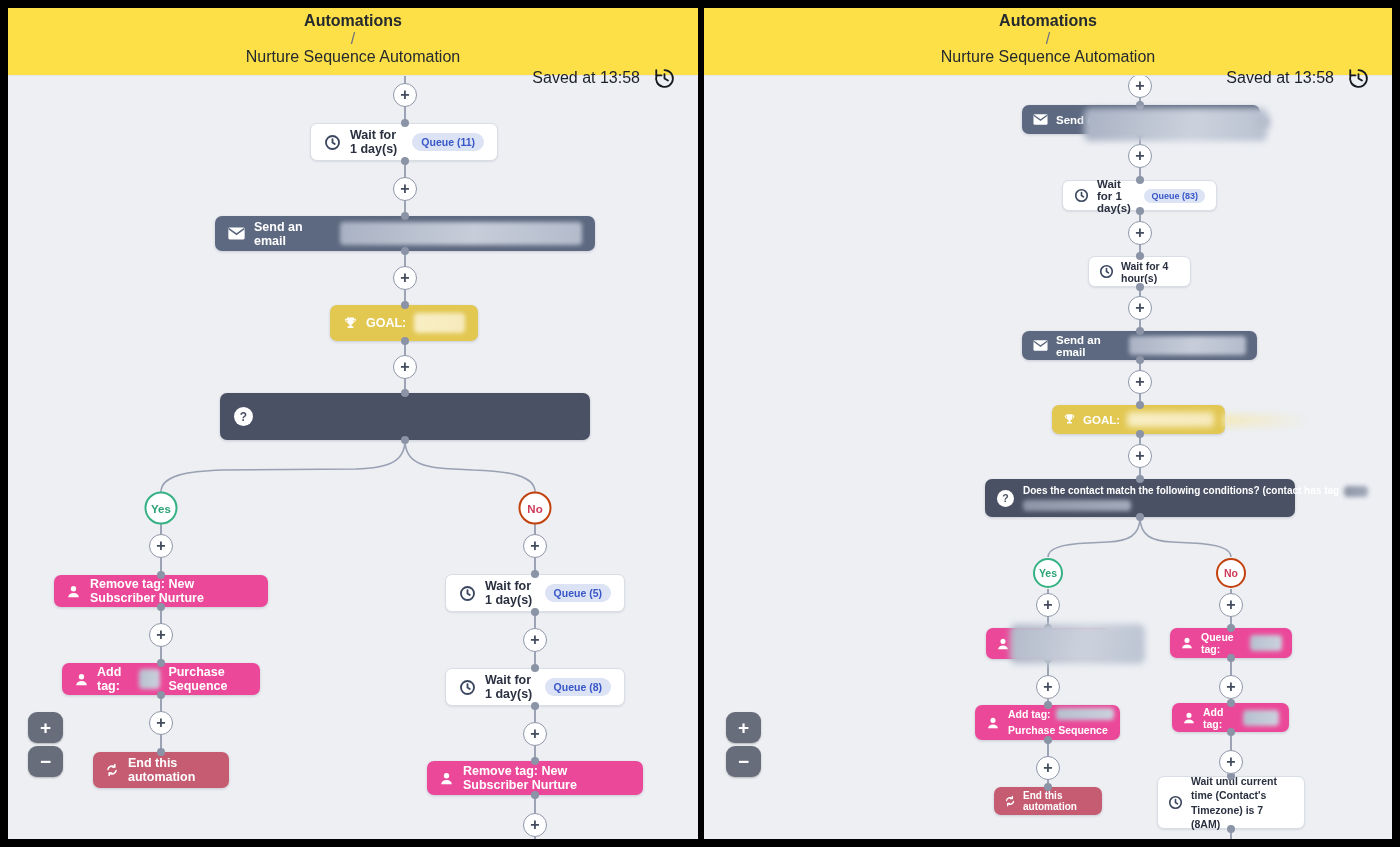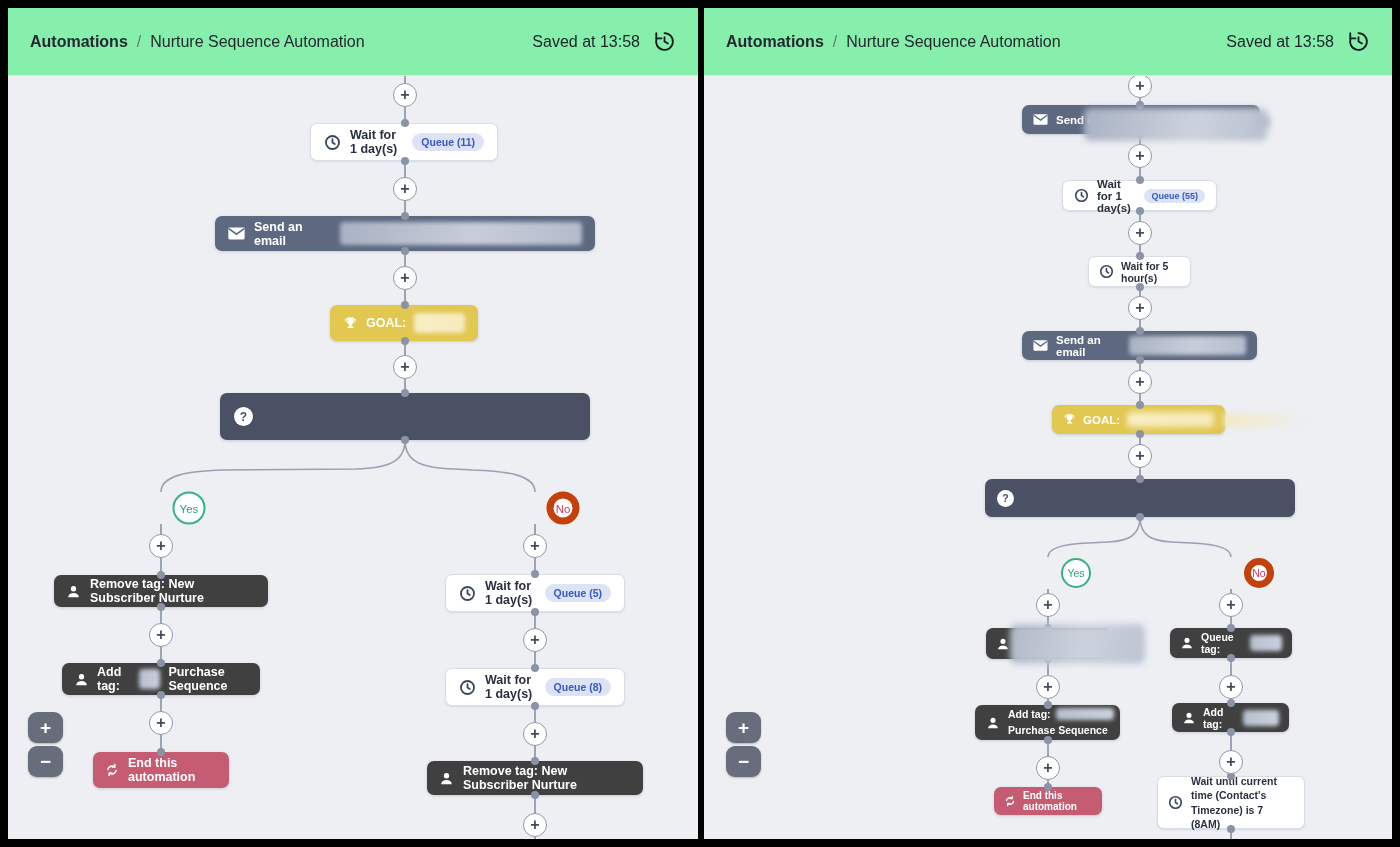--- a/index.html
+++ b/index.html
@@ -3,22 +3,22 @@
 <meta charset="utf-8">
 <style>
   * { margin:0; padding:0; box-sizing:border-box; }
   html,body { width:1400px; height:847px; }
   body { background:#000; position:relative; font-family:"Liberation Sans", sans-serif; overflow:hidden; }
 
   .panel { position:absolute; top:8px; height:831px; background:#edeff3; overflow:hidden; }
   .panel.left  { left:8px;   width:690px; }
   .panel.right { left:704px; width:688px; }
 
-  .topbar { position:absolute; left:0; top:0; right:0; height:68px; background:#86efac;
-            border-bottom:1px solid #e4e6eb; display:flex; align-items:center; padding:4px 22px; z-index:10; }
+  .topbar { position:absolute; left:0; top:0; right:0; height:68px; background:#fde047;
+            border-bottom:1px solid #e4e6eb; display:flex; align-items:center; padding:4px 22px; z-index:10;flex-direction:column; }
   .crumb-root { font-weight:bold; font-size:16px; color:#24292f; }
   .crumb-sep { margin:0 9px; color:#6b7280; font-size:16px; }
   .crumb-cur { font-size:16px; color:#24292f; }
   .topbar-right { margin-left:auto; display:flex; align-items:center; gap:12px; }
   .saved { font-size:16px; color:#1c2128; }
   .hist-btn { width:24px; height:24px; display:flex; align-items:center; justify-content:center; cursor:pointer; }
 
   .canvas { position:absolute; left:0; top:68px; right:0; bottom:0; }
 
   .vline { position:absolute; width:2px; background:#9ba3b4; transform:translateX(-50%); z-index:1; }
@@ -32,42 +32,42 @@
           font-size:16px; font-weight:bold; line-height:1; transform:translate(-50%,-50%); z-index:5; cursor:pointer; }
 
   .node { position:absolute; display:flex; align-items:center; border-radius:7px; z-index:3;
           font-weight:bold; cursor:pointer; box-shadow:0 1px 3px rgba(30,40,60,0.18); }
   .node .ic { flex:0 0 auto; display:flex; align-items:center; justify-content:center; }
 
   .node.white { background:#ffffff; border:1px solid #d9dde5; color:#2a3040; box-shadow:0 1px 2px rgba(30,40,60,0.10); }
   .node.slate { background:#5d6980; color:#fff; }
   .node.darkslate { background:#4a5164; color:#fff; }
   .node.gold { background:#e2c751; color:#fff; }
-  .node.blue { background:#404040; color:#fff; }
+  .node.blue { background:#ec4899; color:#fff; }
   .node.pink { background:#c55c72; color:#fff; }
 
   .lbl12 { font-size:12.5px; }
   .lbl11 { font-size:11.5px; }
 
   .badge { background:#dbe3f4; color:#3a57c8; border-radius:11px; padding:3px 9px;
            font-size:10.5px; font-weight:bold; white-space:nowrap; }
 
   .redact { background:linear-gradient(100deg,#a9b2c3,#c7cdd9 55%,#b3bbcb); border-radius:4px;
             filter:blur(2px); display:inline-block; }
   .redact.onlight { background:linear-gradient(100deg,#b6bfce,#ccd2de); }
   .redact.ongold { background:linear-gradient(100deg,rgba(255,252,235,0.75),rgba(248,238,200,0.9)); }
   .redact.ondark { background:linear-gradient(100deg,#8d95a6,#a3abbb); }
 
   .fadetail { position:absolute; filter:blur(3px); z-index:6; pointer-events:none; }
 
   .branch-circle { position:absolute; width:33px; height:33px; border-radius:50%; background:#fff;
-                   display:flex; align-items:center; justify-content:center; font-size:11.5px; font-weight:normal;
-                   transform:translate(-50%,-50%); z-index:5;margin-left:28px; }
+                   display:flex; align-items:center; justify-content:center; font-size:11.5px; font-weight:bold;
+                   transform:translate(-50%,-50%); z-index:5; }
   .branch-circle.yes { border:2px solid #35b283; color:#2aa276; }
-  .branch-circle.no  { border:7px solid #c2410c; color:#cf3a58;text-align:center; }
+  .branch-circle.no  { border:2px solid #c2410c; color:#cf3a58;text-align:center; }
 
   .qcircle { width:19px; height:19px; border-radius:50%; background:#fff; color:#4a5164;
              display:flex; align-items:center; justify-content:center; font-size:12px; font-weight:bold; }
 
   .zoomctl { position:absolute; z-index:8; display:flex; flex-direction:column; gap:3px; }
   .zoombtn { width:35px; height:31px; background:#676d7b; color:#fff; border:none; border-radius:9px;
              font-size:19px; font-weight:bold; display:flex; align-items:center; justify-content:center;
              cursor:pointer; line-height:1; box-shadow:0 1px 2px rgba(0,0,0,0.25); }
 
   .cond-text { display:flex; flex-direction:column; gap:3px; line-height:1.25; }
@@ -303,33 +303,33 @@
     <div class="dot" style="left:436px; top:58px;"></div>
 
     <div class="node white lbl11" style="left:358px; top:104px; width:155px; height:31px; padding:0 11px; gap:8px; justify-content:center;">
       <span class="ic">
         <svg width="15" height="15" viewBox="0 0 24 24" fill="none" stroke="#3b465f" stroke-width="2.6" stroke-linecap="round">
           <circle cx="12" cy="12" r="9.2"></circle>
             <path d="M12 7.2V12l3.2 2.2"></path>
         </svg>
       </span>
       <span>Wait for 1 day(s)</span>
-      <span class="badge" style="font-size:9px; padding:2px 7px;">Queue (55)</span>
+      <span class="badge" style="font-size:9px; padding:2px 7px;">Queue (83)</span>
     </div>
     <div class="dot" style="left:436px; top:104px;"></div>
     <div class="dot" style="left:436px; top:135px;"></div>
 
     <div class="node white lbl11" style="left:384px; top:180px; width:103px; height:31px; padding:0 10px; gap:7px; justify-content:center;">
       <span class="ic">
         <svg width="15" height="15" viewBox="0 0 24 24" fill="none" stroke="#3b465f" stroke-width="2.6" stroke-linecap="round">
           <circle cx="12" cy="12" r="9.2"></circle>
             <path d="M12 7.2V12l3.2 2.2"></path>
         </svg>
       </span>
-      <span style="font-size:10.5px;">Wait for 5 hour(s)</span>
+      <span style="font-size:10.5px;">Wait for 4 hour(s)</span>
     </div>
     <div class="dot" style="left:436px; top:180px;"></div>
     <div class="dot" style="left:436px; top:211px;"></div>
 
     <div class="node slate lbl11" style="left:318px; top:255px; width:235px; height:29px; padding:0 11px; gap:8px;">
       <span class="ic">
         <svg width="15" height="11" viewBox="0 0 24 18">
             <rect x="0.5" y="0.5" width="23" height="17" rx="2" fill="#fff"></rect>
             <path d="M1 2l11 8L23 2" stroke="#5d6980" stroke-width="2.2" fill="none"></path>
           </svg>
@@ -348,20 +348,29 @@
       </span>
       <span>GOAL:</span>
       <span class="redact ongold" style="width:95px; height:15px; filter:blur(3px);"></span>
     </div>
     <div class="fadetail" style="left:519px; top:338px; width:88px; height:13px; background:linear-gradient(90deg,rgba(243,233,190,0.95),rgba(243,233,190,0));"></div>
     <div class="dot" style="left:436px; top:329px;"></div>
     <div class="dot" style="left:436px; top:358px;"></div>
 
     <div class="node darkslate" style="left:281px; top:403px; width:310px; height:38px; padding:0 12px; gap:9px; font-size:10px;">
       <span class="qcircle ic" style="width:17px; height:17px; font-size:10.5px;">?</span>
+      <span class="cond-text">
+        <span class="cond-line">
+          <span>Does the contact match the following conditions? (contact has tag</span>
+          <span class="redact ondark" style="width:24px; height:11px;"></span>
+        </span>
+        <span class="cond-line">
+          <span class="redact ondark" style="width:108px; height:11px;"></span>
+        </span>
+      </span>
     </div>
     <div class="dot" style="left:436px; top:403px;"></div>
     <div class="dot" style="left:436px; top:441px;"></div>
 
     <div class="branch-circle yes" style="left:344px; top:497px; width:30px; height:30px; font-size:10.5px;">Yes</div>
     <div class="branch-circle no" style="left:527px; top:497px; width:30px; height:30px; font-size:10.5px;">No</div>
 
     <div class="node blue lbl11" style="left:282px; top:552px; width:124px; height:31px; padding:0 10px; gap:8px;">
       <span class="ic">
         <svg width="14" height="14" viewBox="0 0 24 24" fill="#fff">

